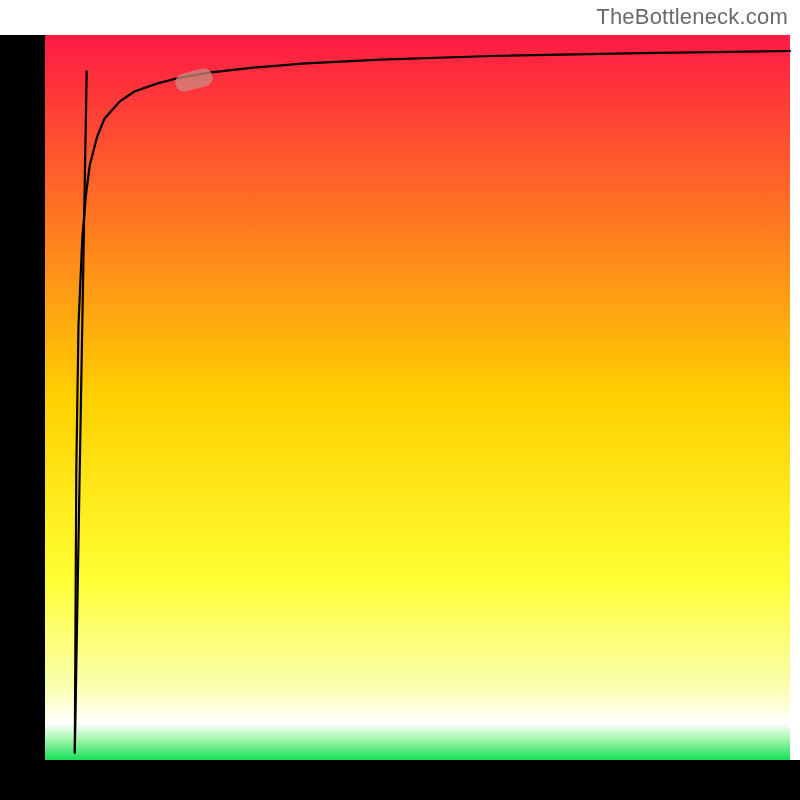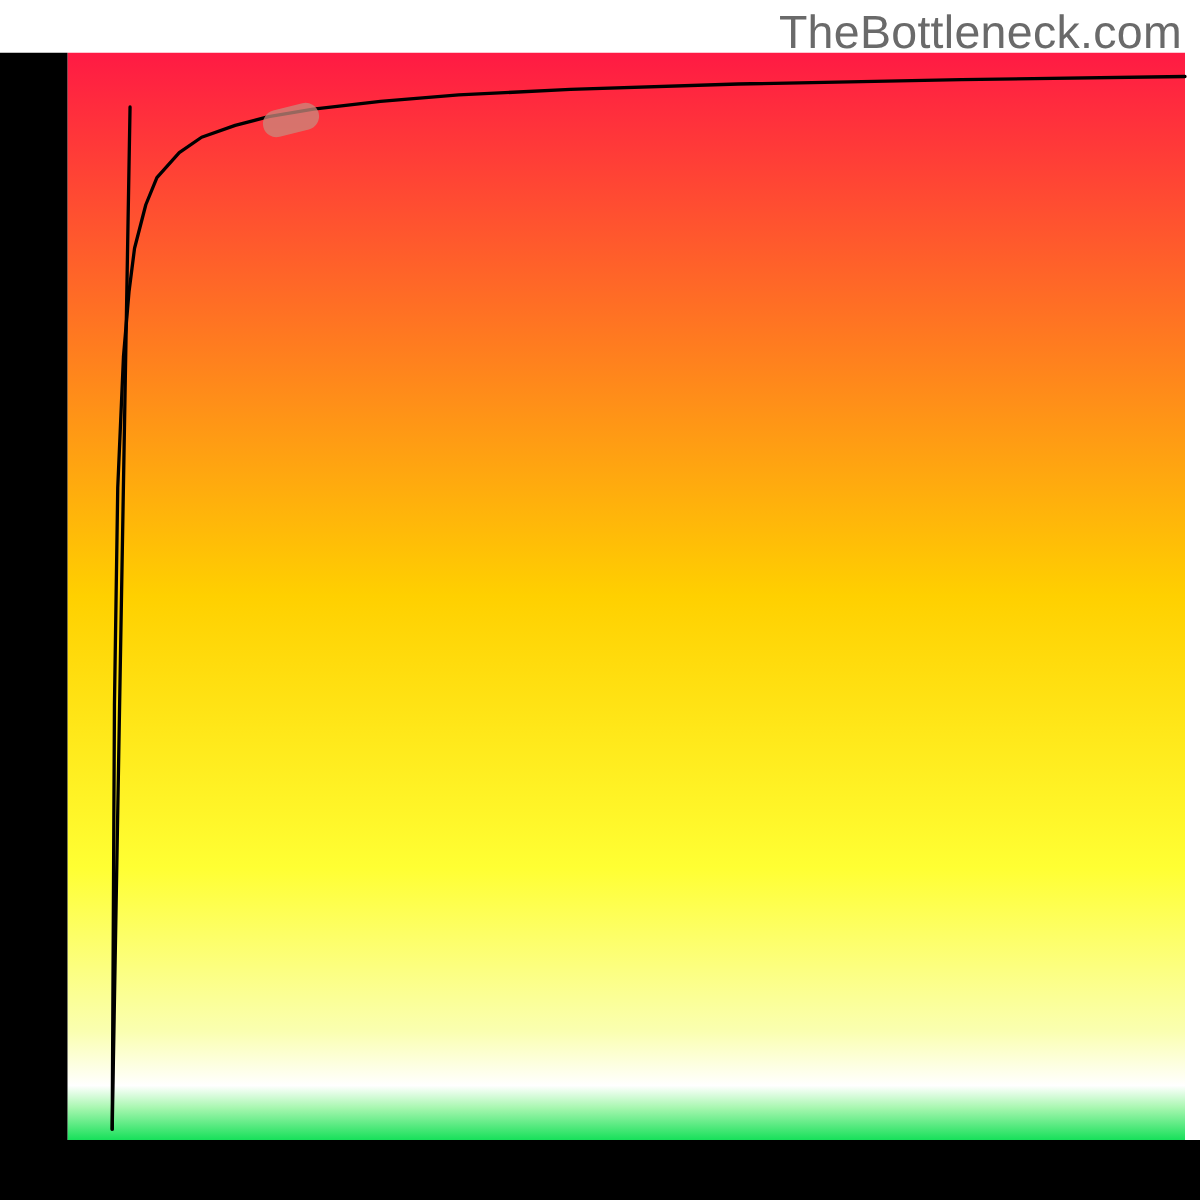--- a/index.html
+++ b/index.html
@@ -14,21 +14,21 @@
   .frame {
     position: relative;
     width: 800px;
     height: 800px;
     box-sizing: border-box;
   }
   .watermark {
     position: absolute;
     top: 4px;
     right: 12px;
-    font-size: 31px;
+    font-size: 22px;
     font-weight: 400;
     color: #6a6a6a;
     letter-spacing: 0.2px;
     z-index: 5;
   }
   .plot-wrap {
     position: absolute;
     left: 0;
     top: 0;
     width: 800px;

